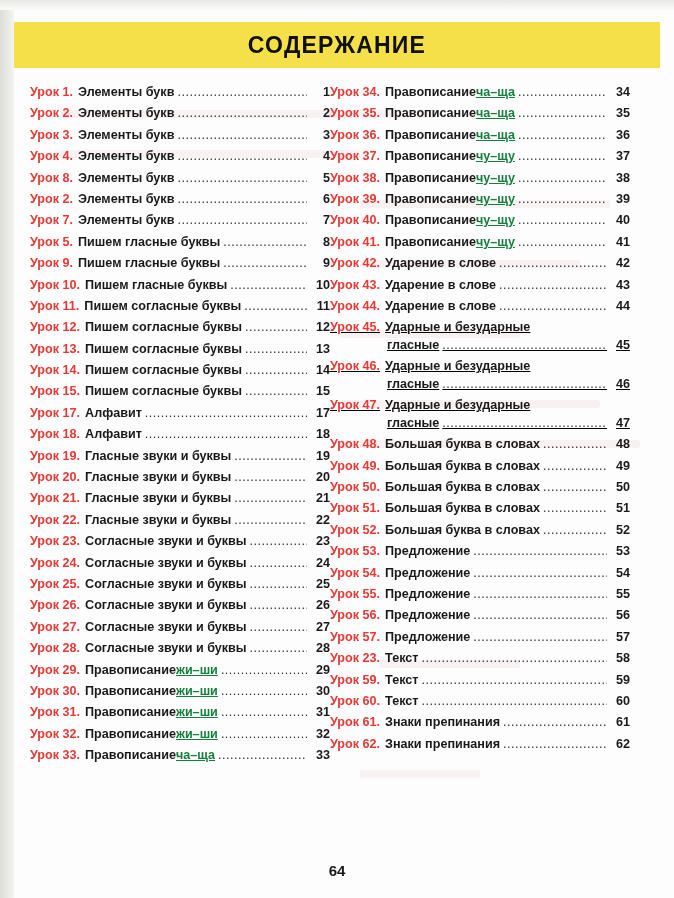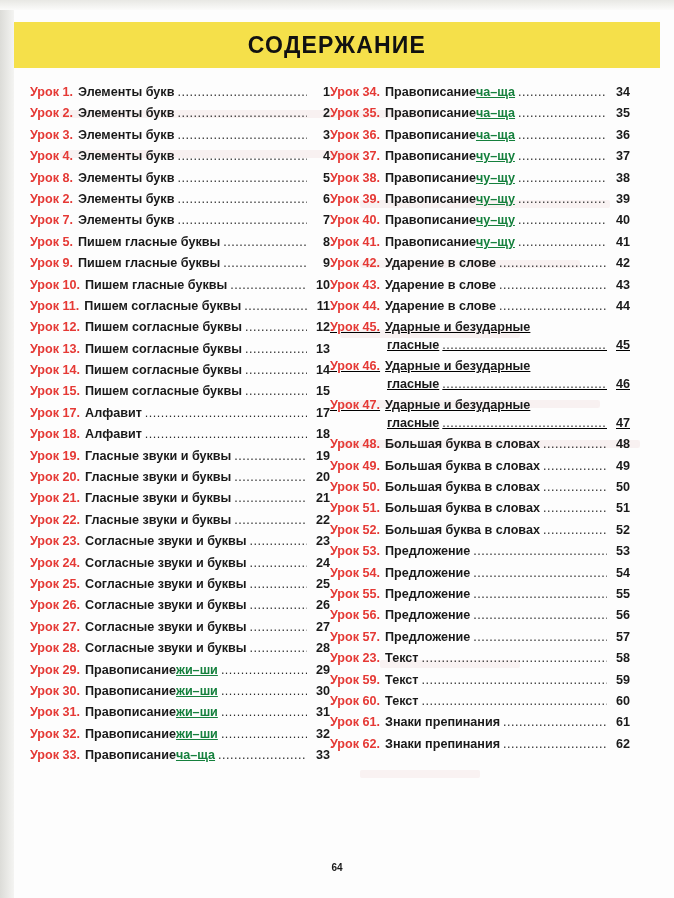--- a/index.html
+++ b/index.html
@@ -133,21 +133,21 @@
     padding-left: 57px;
     margin-top: 2px;
     margin-bottom: 5px;
   }
   .footer {
     position: absolute;
     left: 0;
     right: 0;
     top: 862px;
     text-align: center;
-    font-size: 10px;
+    font-size: 15px;
     color: #1a1a1a;
     font-weight: bold;
   }
 </style>
 </head>
 <body>
 
 <div class="page">
 
   <div class="ghost">

